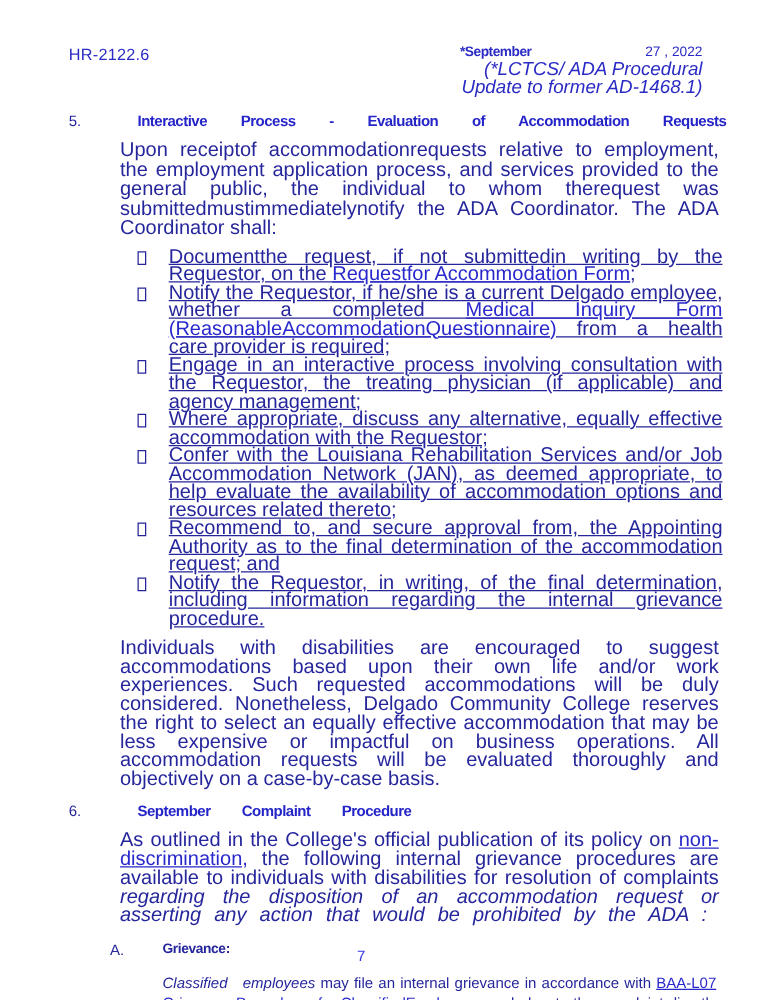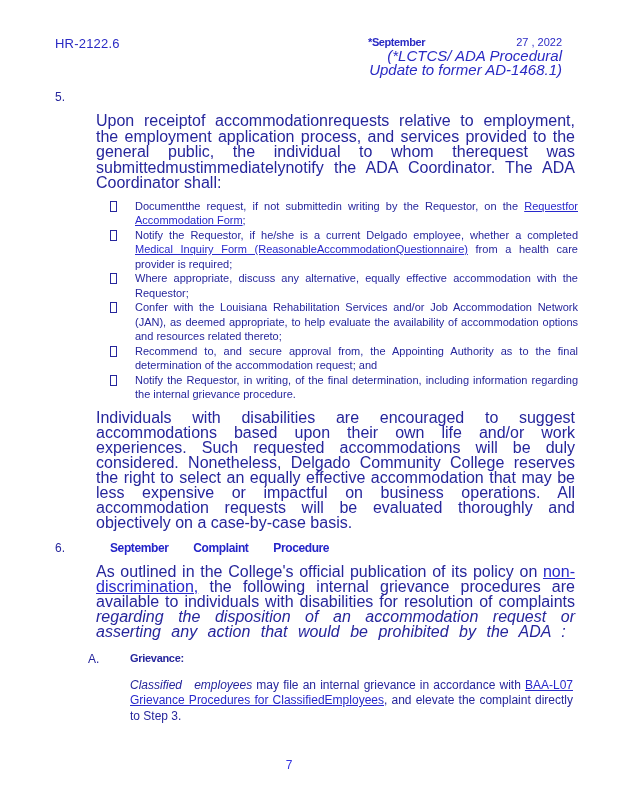--- a/index.html
+++ b/index.html
@@ -35,21 +35,21 @@
     text-align:justify;
   }
   .closing { line-height:15px; margin-top:8px; }
 
   a.doclink, .doclink {
     color:#2828cc; text-decoration:underline; cursor:pointer;
   }
 
   
   .bullets { margin:8px 40px 0 110px; padding:0; list-style:none; }
-  .bullets li { display:flex; font-size:11px; line-height:14.5px; }
+  .bullets li { display:flex; font-size:16px; line-height:14.5px;text-decoration:underline; }
   .bullet-marker { width:25px; flex:0 0 25px; }
   .bullet-box {
     display:inline-block; width:5px; height:9px;
     border:1px solid #26269c; margin-top:2px;
   }
   .bullet-text { flex:1; text-align:justify; }
 
   
   .s6 { margin-top:11px; }
   .italic-just { font-style:italic; word-spacing:6px; }
@@ -82,32 +82,37 @@
         <span>*September</span>
         <span class="date-value">27 , 2022</span>
       </div>
       <div class="note">(*LCTCS/ ADA Procedural</div>
       <div class="note">Update to former AD-1468.1)</div>
     </div>
   </div>
 
   <div class="section-heading" style="margin-top:14px;">
     <span class="section-number">5.</span>
+    <span class="section-title">Interactive Process - Evaluation of Accommodation Requests</span>
   </div>
 
   <p class="para">Upon receiptof accommodationrequests relative to employment, the employment application process, and services provided to the general public, the individual to whom therequest was submittedmustimmediatelynotify the ADA Coordinator. The ADA Coordinator shall:</p>
 
   <ul class="bullets">
     <li>
       <span class="bullet-marker"><span class="bullet-box"></span></span>
       <span class="bullet-text"><span>Documentthe request, if not submittedin writing by the Requestor, on the </span><span class="doclink">Requestfor Accommodation Form</span><span>;</span></span>
     </li>
     <li>
       <span class="bullet-marker"><span class="bullet-box"></span></span>
       <span class="bullet-text"><span>Notify the Requestor, if he/she is a current Delgado employee, whether a completed </span><span class="doclink">Medical Inquiry Form (ReasonableAccommodationQuestionnaire)</span><span> from a health care provider is required;</span></span>
+    </li>
+    <li>
+      <span class="bullet-marker"><span class="bullet-box"></span></span>
+      <span class="bullet-text">Engage in an interactive process involving consultation with the Requestor, the treating physician (if applicable) and agency management;</span>
     </li>
     <li>
       <span class="bullet-marker"><span class="bullet-box"></span></span>
       <span class="bullet-text">Where appropriate, discuss any alternative, equally effective accommodation with the Requestor;</span>
     </li>
     <li>
       <span class="bullet-marker"><span class="bullet-box"></span></span>
       <span class="bullet-text">Confer with the Louisiana Rehabilitation Services and/or Job Accommodation Network (JAN), as deemed appropriate, to help evaluate the availability of accommodation options and resources related thereto;</span>
     </li>
     <li>

